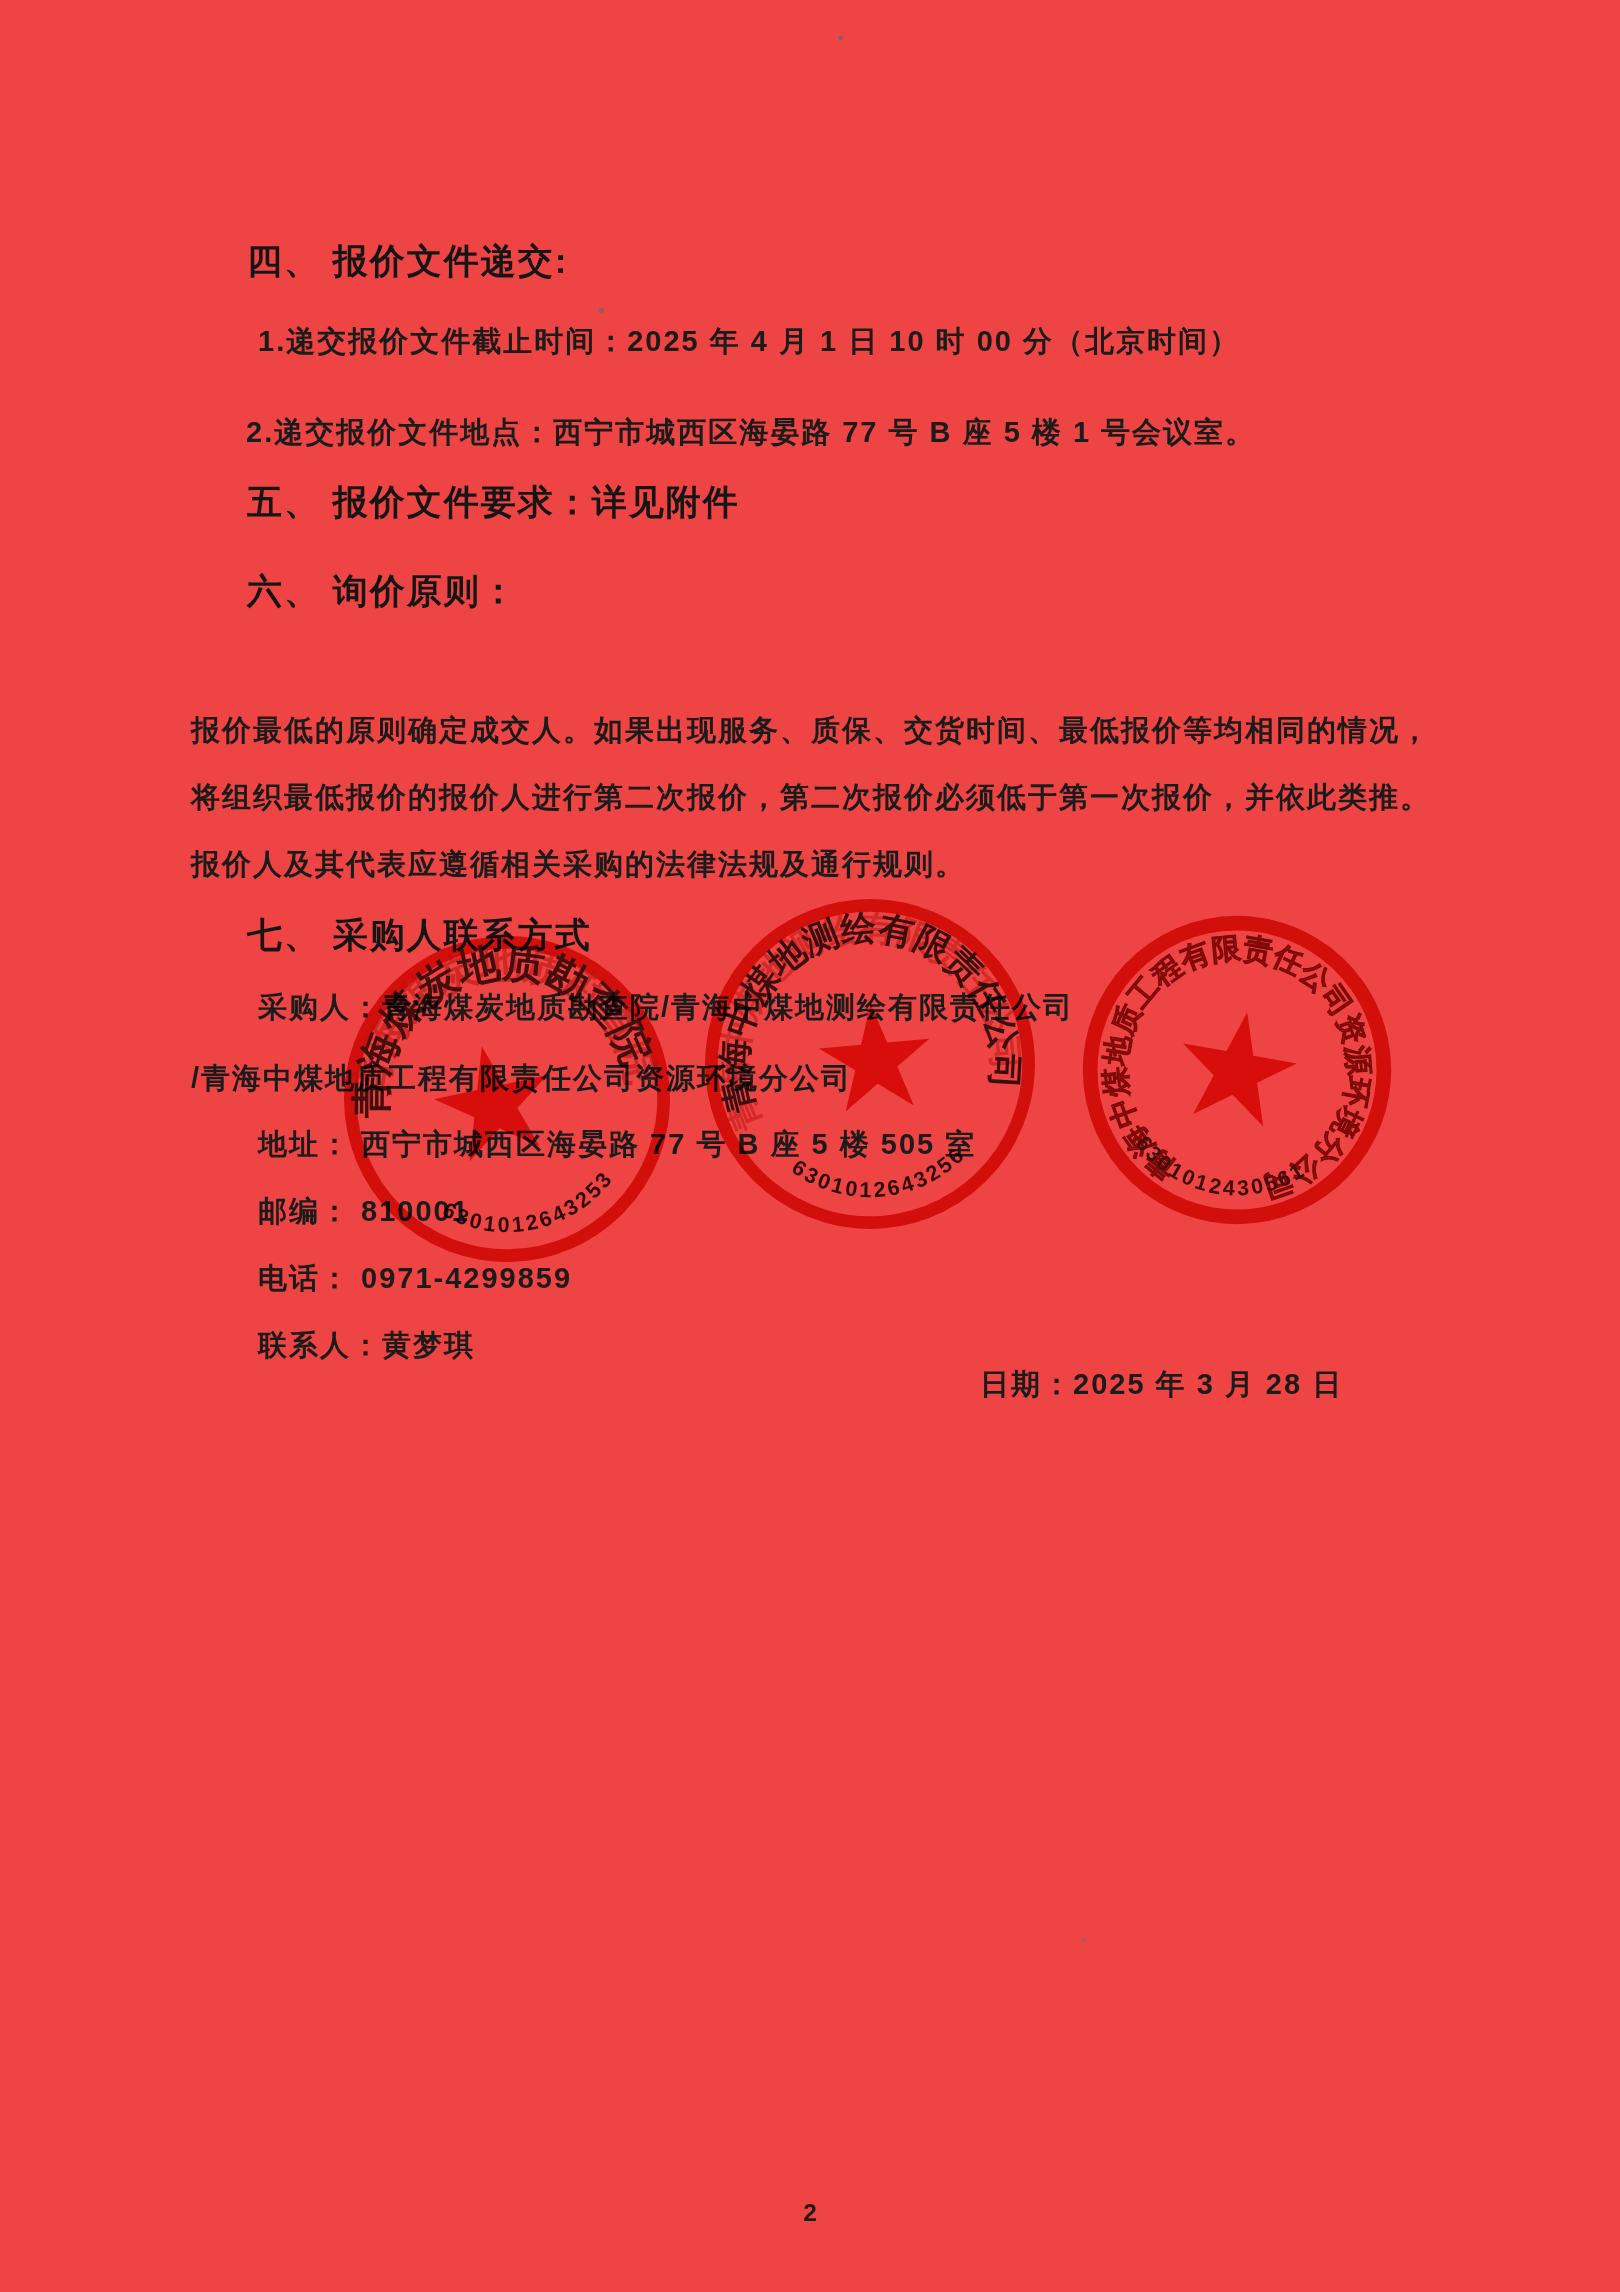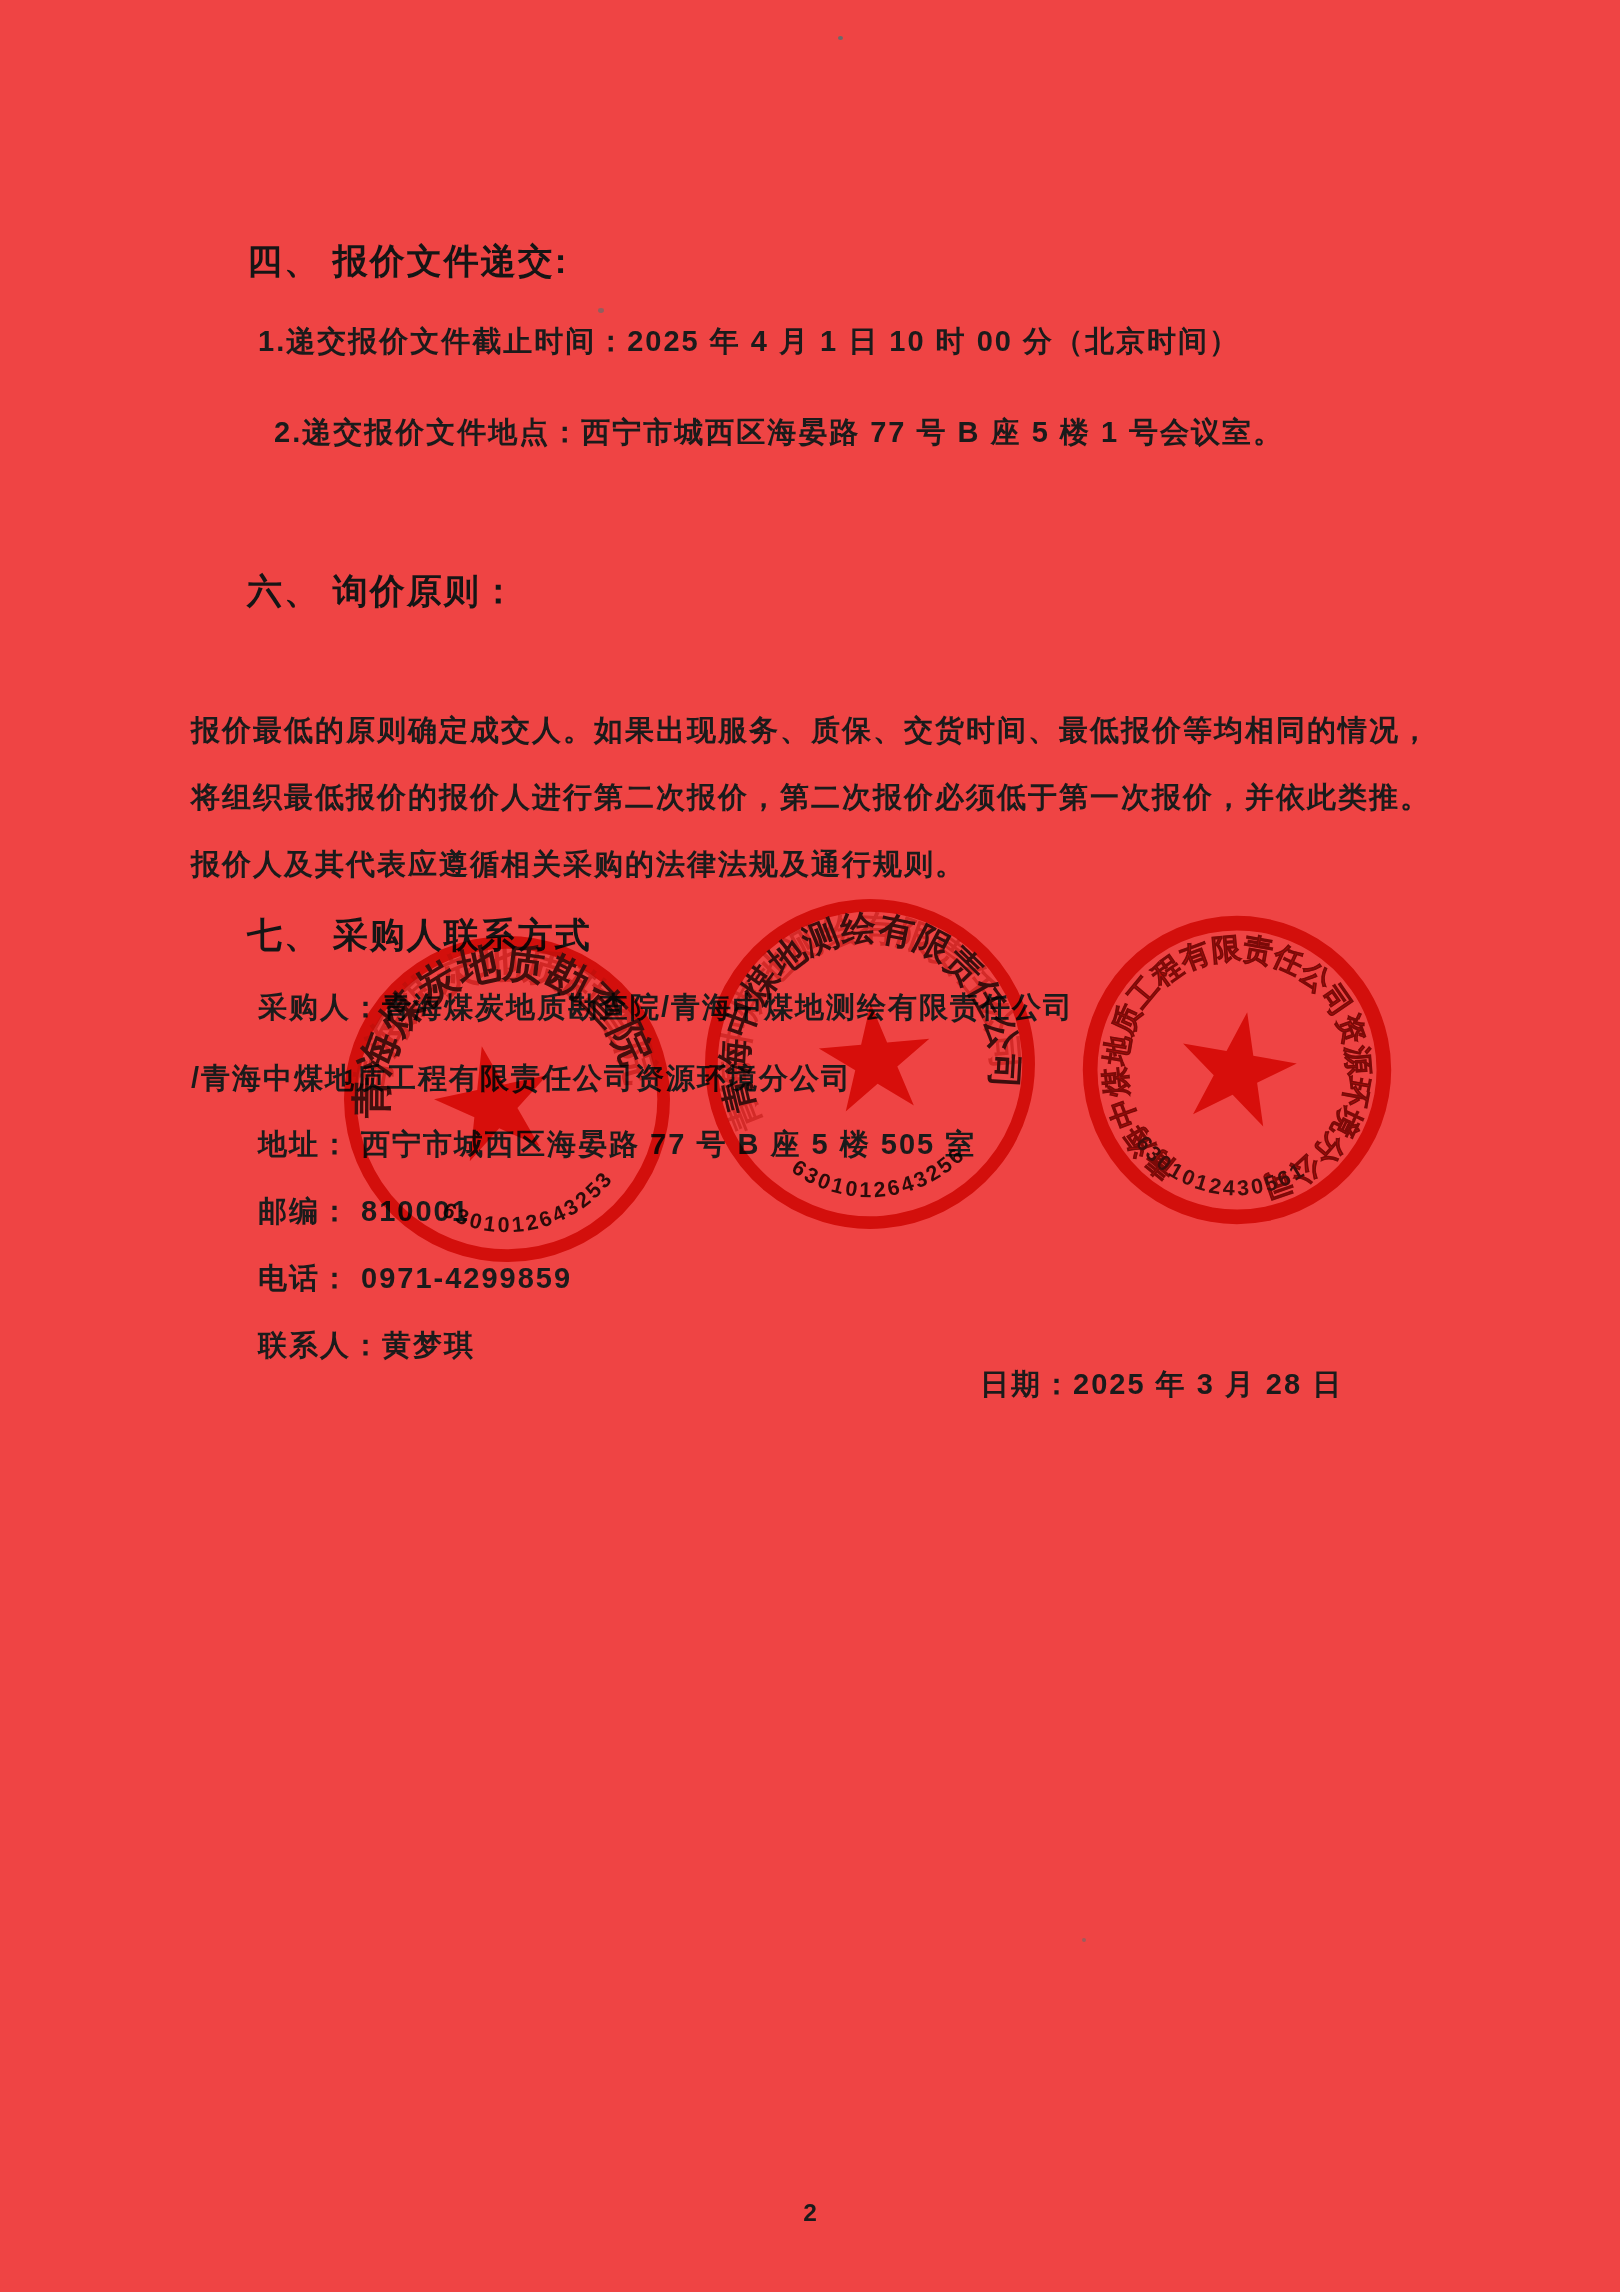--- a/index.html
+++ b/index.html
@@ -55,22 +55,23 @@
   .star{fill:#e5281a;}
   .speck{position:absolute;background:#6a6a6a;border-radius:50%;}
 </style>
 </head>
 <body>
 
 <div class="page">
 
   <div class="heading" style="left:247px;top:238px">四、 报价文件递交:</div>
   <div class="line" style="left:258px;top:322px">1.递交报价文件截止时间：2025 年 4 月 1 日 10 时 00 分（北京时间）</div>
-  <div class="line" style="left:274px;top:413px">2.递交报价文件地点：西宁市城西区海晏路 77 号 B 座 5 楼 1 号会议室。</div>
+  <div class="line" style="left:246px;top:413px">2.递交报价文件地点：西宁市城西区海晏路 77 号 B 座 5 楼 1 号会议室。</div>
 
+  <div class="heading" style="left:247px;top:479px">五、 报价文件要求：详见附件</div>
 
   <div class="heading" style="left:247px;top:568px">六、 询价原则：</div>
   <div class="line" style="left:191px;top:778px">将组织最低报价的报价人进行第二次报价，第二次报价必须低于第一次报价，并依此类推。</div>
   <div class="line" style="left:191px;top:711px">报价最低的原则确定成交人。如果出现服务、质保、交货时间、最低报价等均相同的情况，</div>
   <div class="line" style="left:191px;top:845px">报价人及其代表应遵循相关采购的法律法规及通行规则。</div>
 
   <div class="heading" style="left:247px;top:912px">七、 采购人联系方式</div>
   <div class="line" style="left:258px;top:988px">采购人：青海煤炭地质勘查院/青海中煤地测绘有限责任公司</div>
   <div class="line" style="left:191px;top:1059px">/青海中煤地质工程有限责任公司资源环境分公司</div>
   <div class="line" style="left:258px;top:1125px">地址： 西宁市城西区海晏路 77 号 B 座 5 楼 505 室</div>

